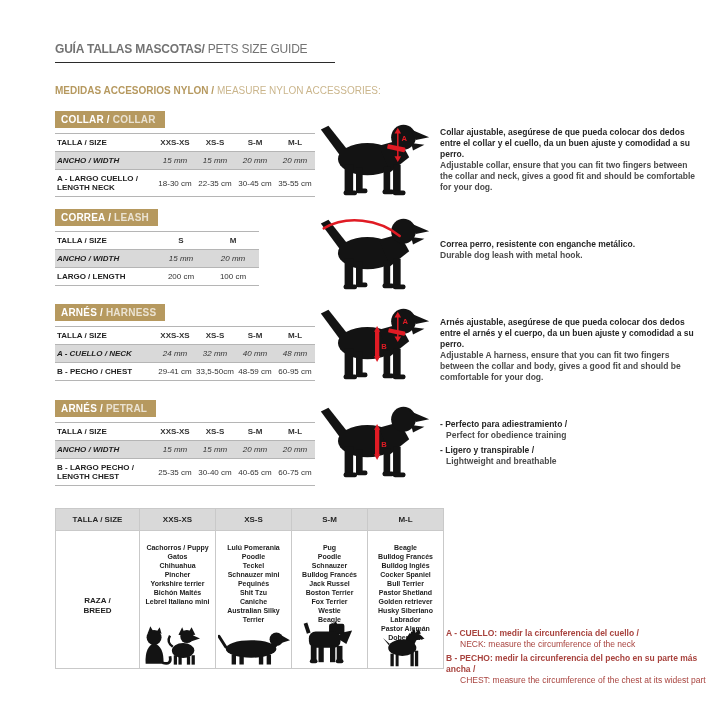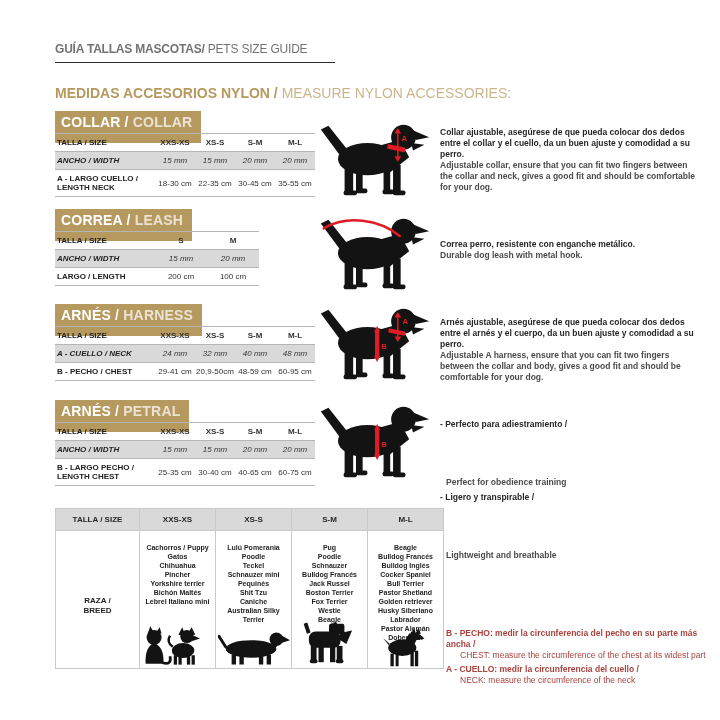--- a/index.html
+++ b/index.html
@@ -9,26 +9,26 @@
     font-family:"Liberation Sans", sans-serif; color:var(--ink, #262626);
   }
   .abs { position:absolute; }
 
   .title {
     left:55px; top:42px; font-size:12px; letter-spacing:-0.2px;
     border-bottom:1.5px solid #2b2b2b; padding:0 28px 6px 0; color:#737373;
     white-space:nowrap;
   }
   .bold { font-weight:bold; }
-  .subtitle { left:55px; top:85px; font-size:14px; color:var(--gold, #b6995f); white-space:nowrap; }
+  .subtitle { left:55px; top:85px; font-size:10px; color:var(--gold, #b6995f); white-space:nowrap; }
   .dim { opacity:.72; }
 
   .badge {
     left:55px; background:var(--gold, #b6995f); color:#fff;
-    font-size:14px; font-weight:bold; padding:3px 9px 13px 6px; letter-spacing:.2px;
+    font-size:10px; font-weight:bold; padding:3px 9px 3px 6px; letter-spacing:.2px;
     white-space:nowrap;
   }
 
   table.sizes { position:absolute; left:55px; border-collapse:collapse; font-size:8px; table-layout:fixed; }
   table.sizes td {
     border-top:1px solid #b5b5b5; text-align:center; padding:4px 1px; color:#333;
     overflow:hidden;
   }
   table.sizes tr:last-child td { border-bottom:1px solid #b5b5b5; }
   table.sizes td.lbl { width:100px; text-align:left; font-weight:bold; color:#222; padding-left:2px; }
@@ -39,21 +39,21 @@
 
   .dog { left:318px; width:114px; height:88px; }
   .dog svg { width:100%; height:100%; display:block; }
   .marker { font-family:"Liberation Sans", sans-serif; font-size:8px; font-weight:bold; fill:var(--accent-red, #e01b24); }
 
   .desc { left:440px; width:262px; font-size:8.5px; line-height:11px; }
   .desc .es { font-weight:bold; color:#262626; }
   .desc .en { color:#4b4b4b;font-weight:bold; }
   .bullets .item { margin-bottom:4px; }
   .bullets .es::before { content:"- "; }
-  .bullets .en { padding-left:6px;margin-top:47px; }
+  .bullets .en { padding-left:6px; }
 
   table.breeds { position:absolute; left:55px; top:508px; border-collapse:collapse; font-size:8px; table-layout:fixed; }
   table.breeds td { border:1px solid #c9c9c9; text-align:center; vertical-align:top; }
   table.breeds tr.head td { background:var(--row-gray, #d9d9d9); font-weight:bold; padding:6px 2px; vertical-align:middle; }
   table.breeds td.rowlbl { vertical-align:middle; font-weight:bold; color:#222; }
   table.breeds td.rowlbl div { width:46px; margin:0 auto; line-height:10px; }
   table.breeds col.c0 { width:84px; }
   table.breeds col.cx { width:76px; }
   table.breeds tr.bodyr td { height:138px; position:relative; padding:12px 1px 0; }
   .blist { font-weight:bold; font-size:7px; line-height:9px; color:#1e1e1e; }
@@ -186,21 +186,21 @@
   <tr class="shade">
     <td class="lbl">A - CUELLO / NECK</td>
     <td class="c">24 mm</td>
     <td class="c">32 mm</td>
     <td class="c">40 mm</td>
     <td class="c">48 mm</td>
   </tr>
   <tr>
     <td class="lbl">B - PECHO / CHEST</td>
     <td class="c">29-41 cm</td>
-    <td class="c">20,9-50cm</td>
+    <td class="c">33,5-50cm</td>
     <td class="c">48-59 cm</td>
     <td class="c">60-95 cm</td>
   </tr>
   </tbody>
 </table>
 <div class="abs dog" style="top:300px">
   <svg viewBox="0 0 120 90">
     <use href="#dogbase"></use>
     <g fill="var(--accent-red, #e01b24)">
       <rect x="74" y="30" width="18" height="4.5" rx="1" transform="rotate(12 82 32)"></rect>
@@ -401,20 +401,20 @@
               <rect x="45" y="32" width="4.5" height="21"></rect>
         </svg>
       </div>
     </td>
   </tr>
   </tbody>
 </table>
 
 <div class="abs notes">
   <div class="note">
+    <div class="nes">A - CUELLO: medir la circunferencia del cuello /</div>
+    <div class="nen">NECK: measure the circumference of the neck</div>
+  </div>
+  <div class="note">
     <div class="nes">B - PECHO: medir la circunferencia del pecho en su parte más ancha /</div>
     <div class="nen">CHEST: measure the circumference of the chest at its widest part</div>
   </div>
-  <div class="note">
-    <div class="nes">A - CUELLO: medir la circunferencia del cuello /</div>
-    <div class="nen">NECK: measure the circumference of the neck</div>
-  </div>
 </div>
 
 </body></html>

